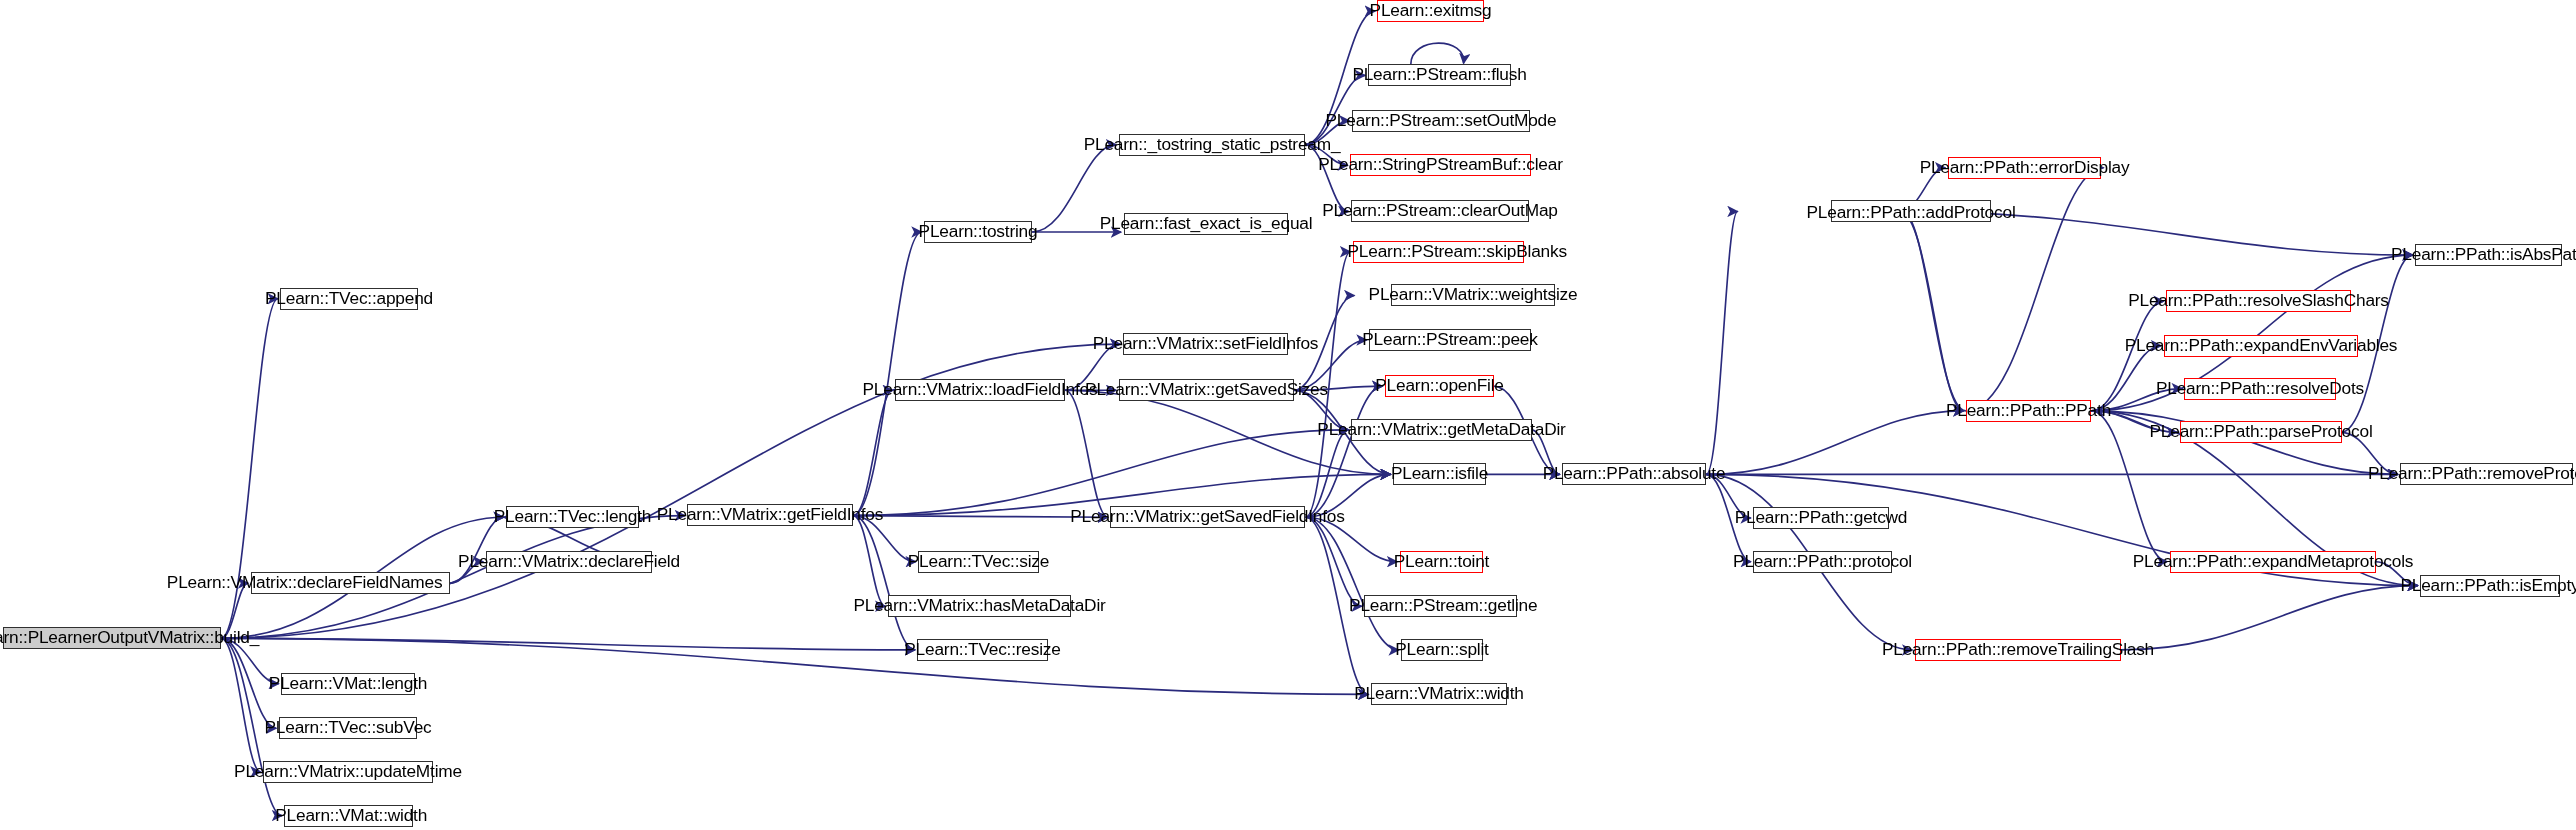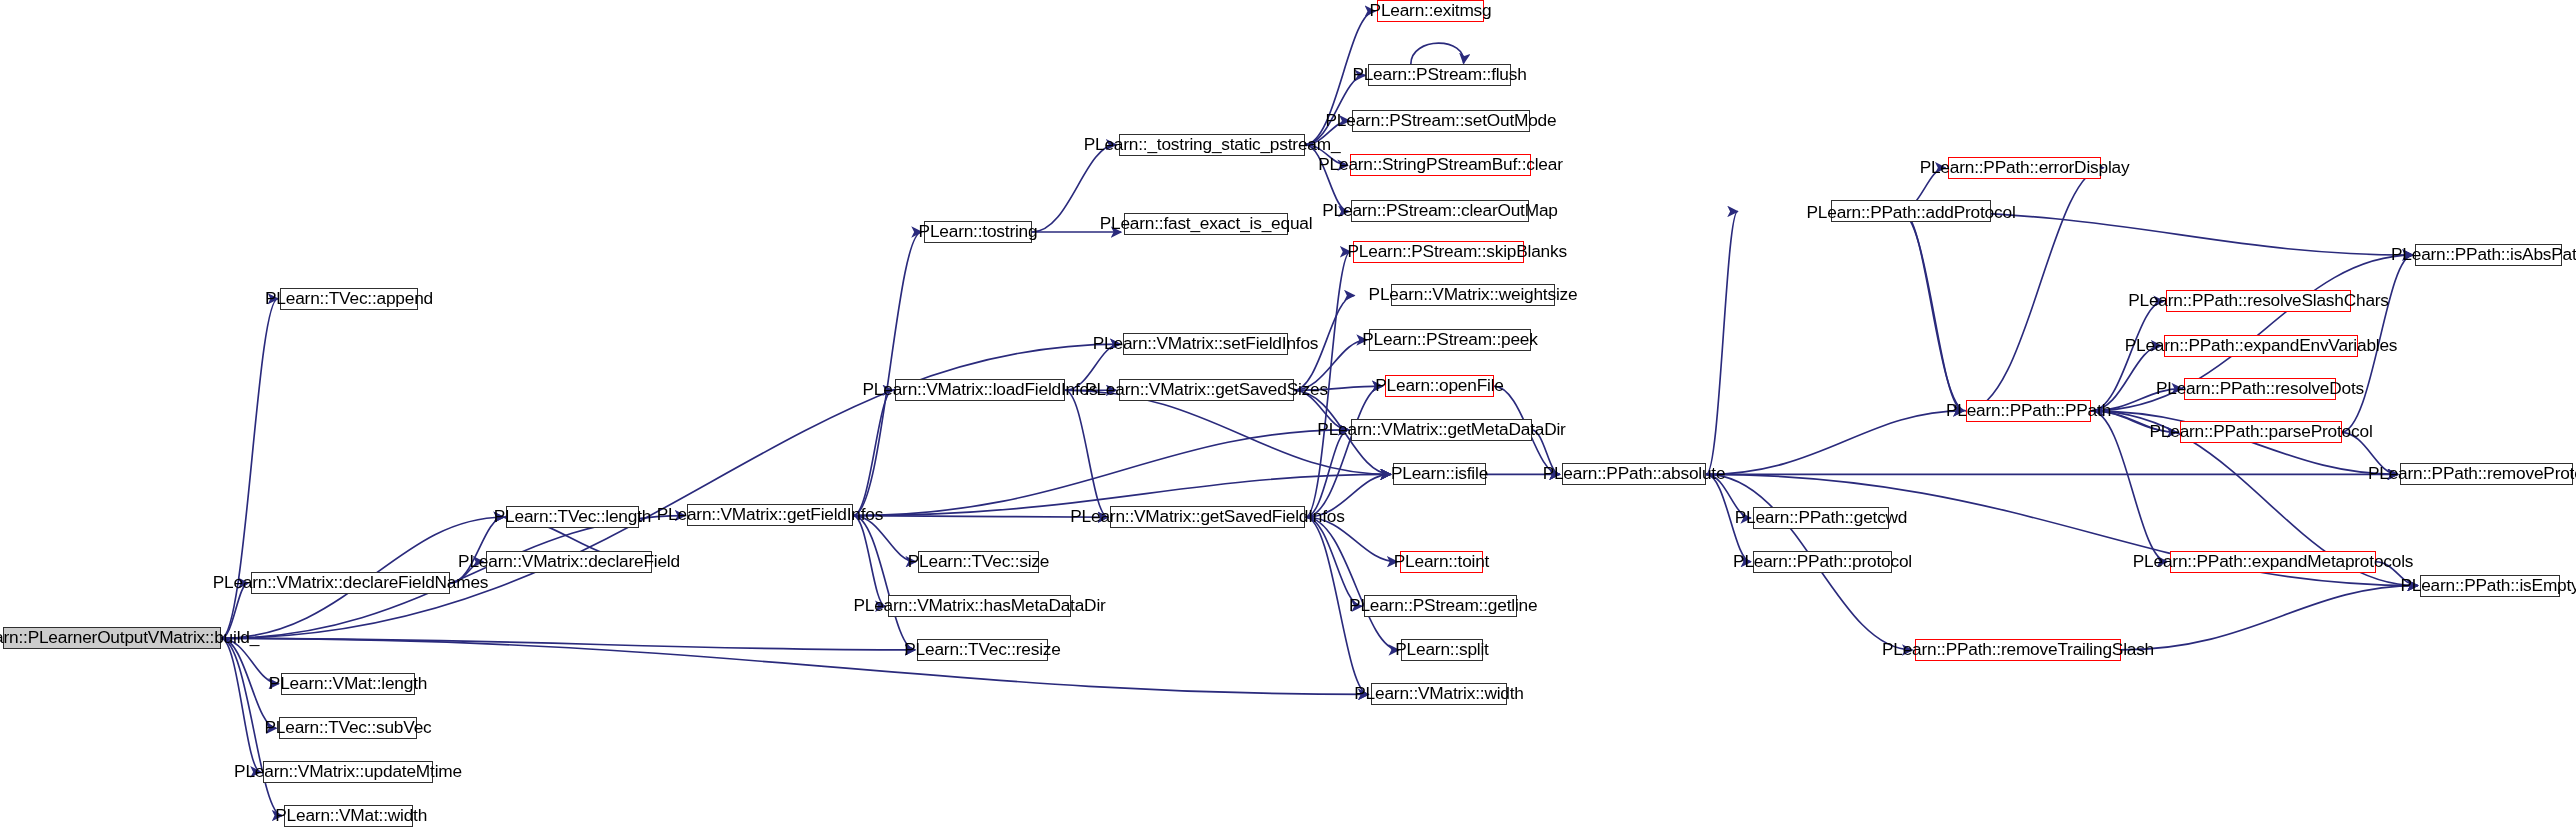--- a/index.html
+++ b/index.html
@@ -133,21 +133,21 @@
       <path d="M2840,524.5 C2871.05,524.5 2882.78,575.5 2909,575.5" fill="none" stroke="#2a2a7c" stroke-width="2" marker-end="url(#ah)"></path>
       <path d="M2882,681.5 C2904.95,681.5 2913.62,710.5 2933,710.5" fill="none" stroke="#2a2a7c" stroke-width="2" marker-end="url(#ah)"></path>
       <path d="M2573,788.5 C2735,788.5 2796.2,710.5 2933,710.5" fill="none" stroke="#2a2a7c" stroke-width="2" marker-end="url(#ah)"></path>
     </svg>
 <div class="node root" style="left: 2.5px; top: 627px; width: 218px; height: 22px;">
       <span class="lbl">PLearn::PLearnerOutputVMatrix::build_</span>
     </div>
     <div class="node" style="left: 280px; top: 288px; width: 138px; height: 22px;">
       <span class="lbl">PLearn::TVec::append</span>
     </div>
-    <div class="node" style="left: 251px; top: 572px; width: 199px; height: 22px;">
+    <div class="node" style="left: 251px; top: 572px; width: 199px; height: 22px; justify-content: flex-end;">
       <span class="lbl">PLearn::VMatrix::declareFieldNames</span>
     </div>
     <div class="node" style="left: 281px; top: 673px; width: 134px; height: 22px;">
       <span class="lbl">PLearn::VMat::length</span>
     </div>
     <div class="node" style="left: 279px; top: 717px; width: 138px; height: 22px;">
       <span class="lbl">PLearn::TVec::subVec</span>
     </div>
     <div class="node" style="left: 263px; top: 761px; width: 170px; height: 22px;">
       <span class="lbl">PLearn::VMatrix::updateMtime</span>

